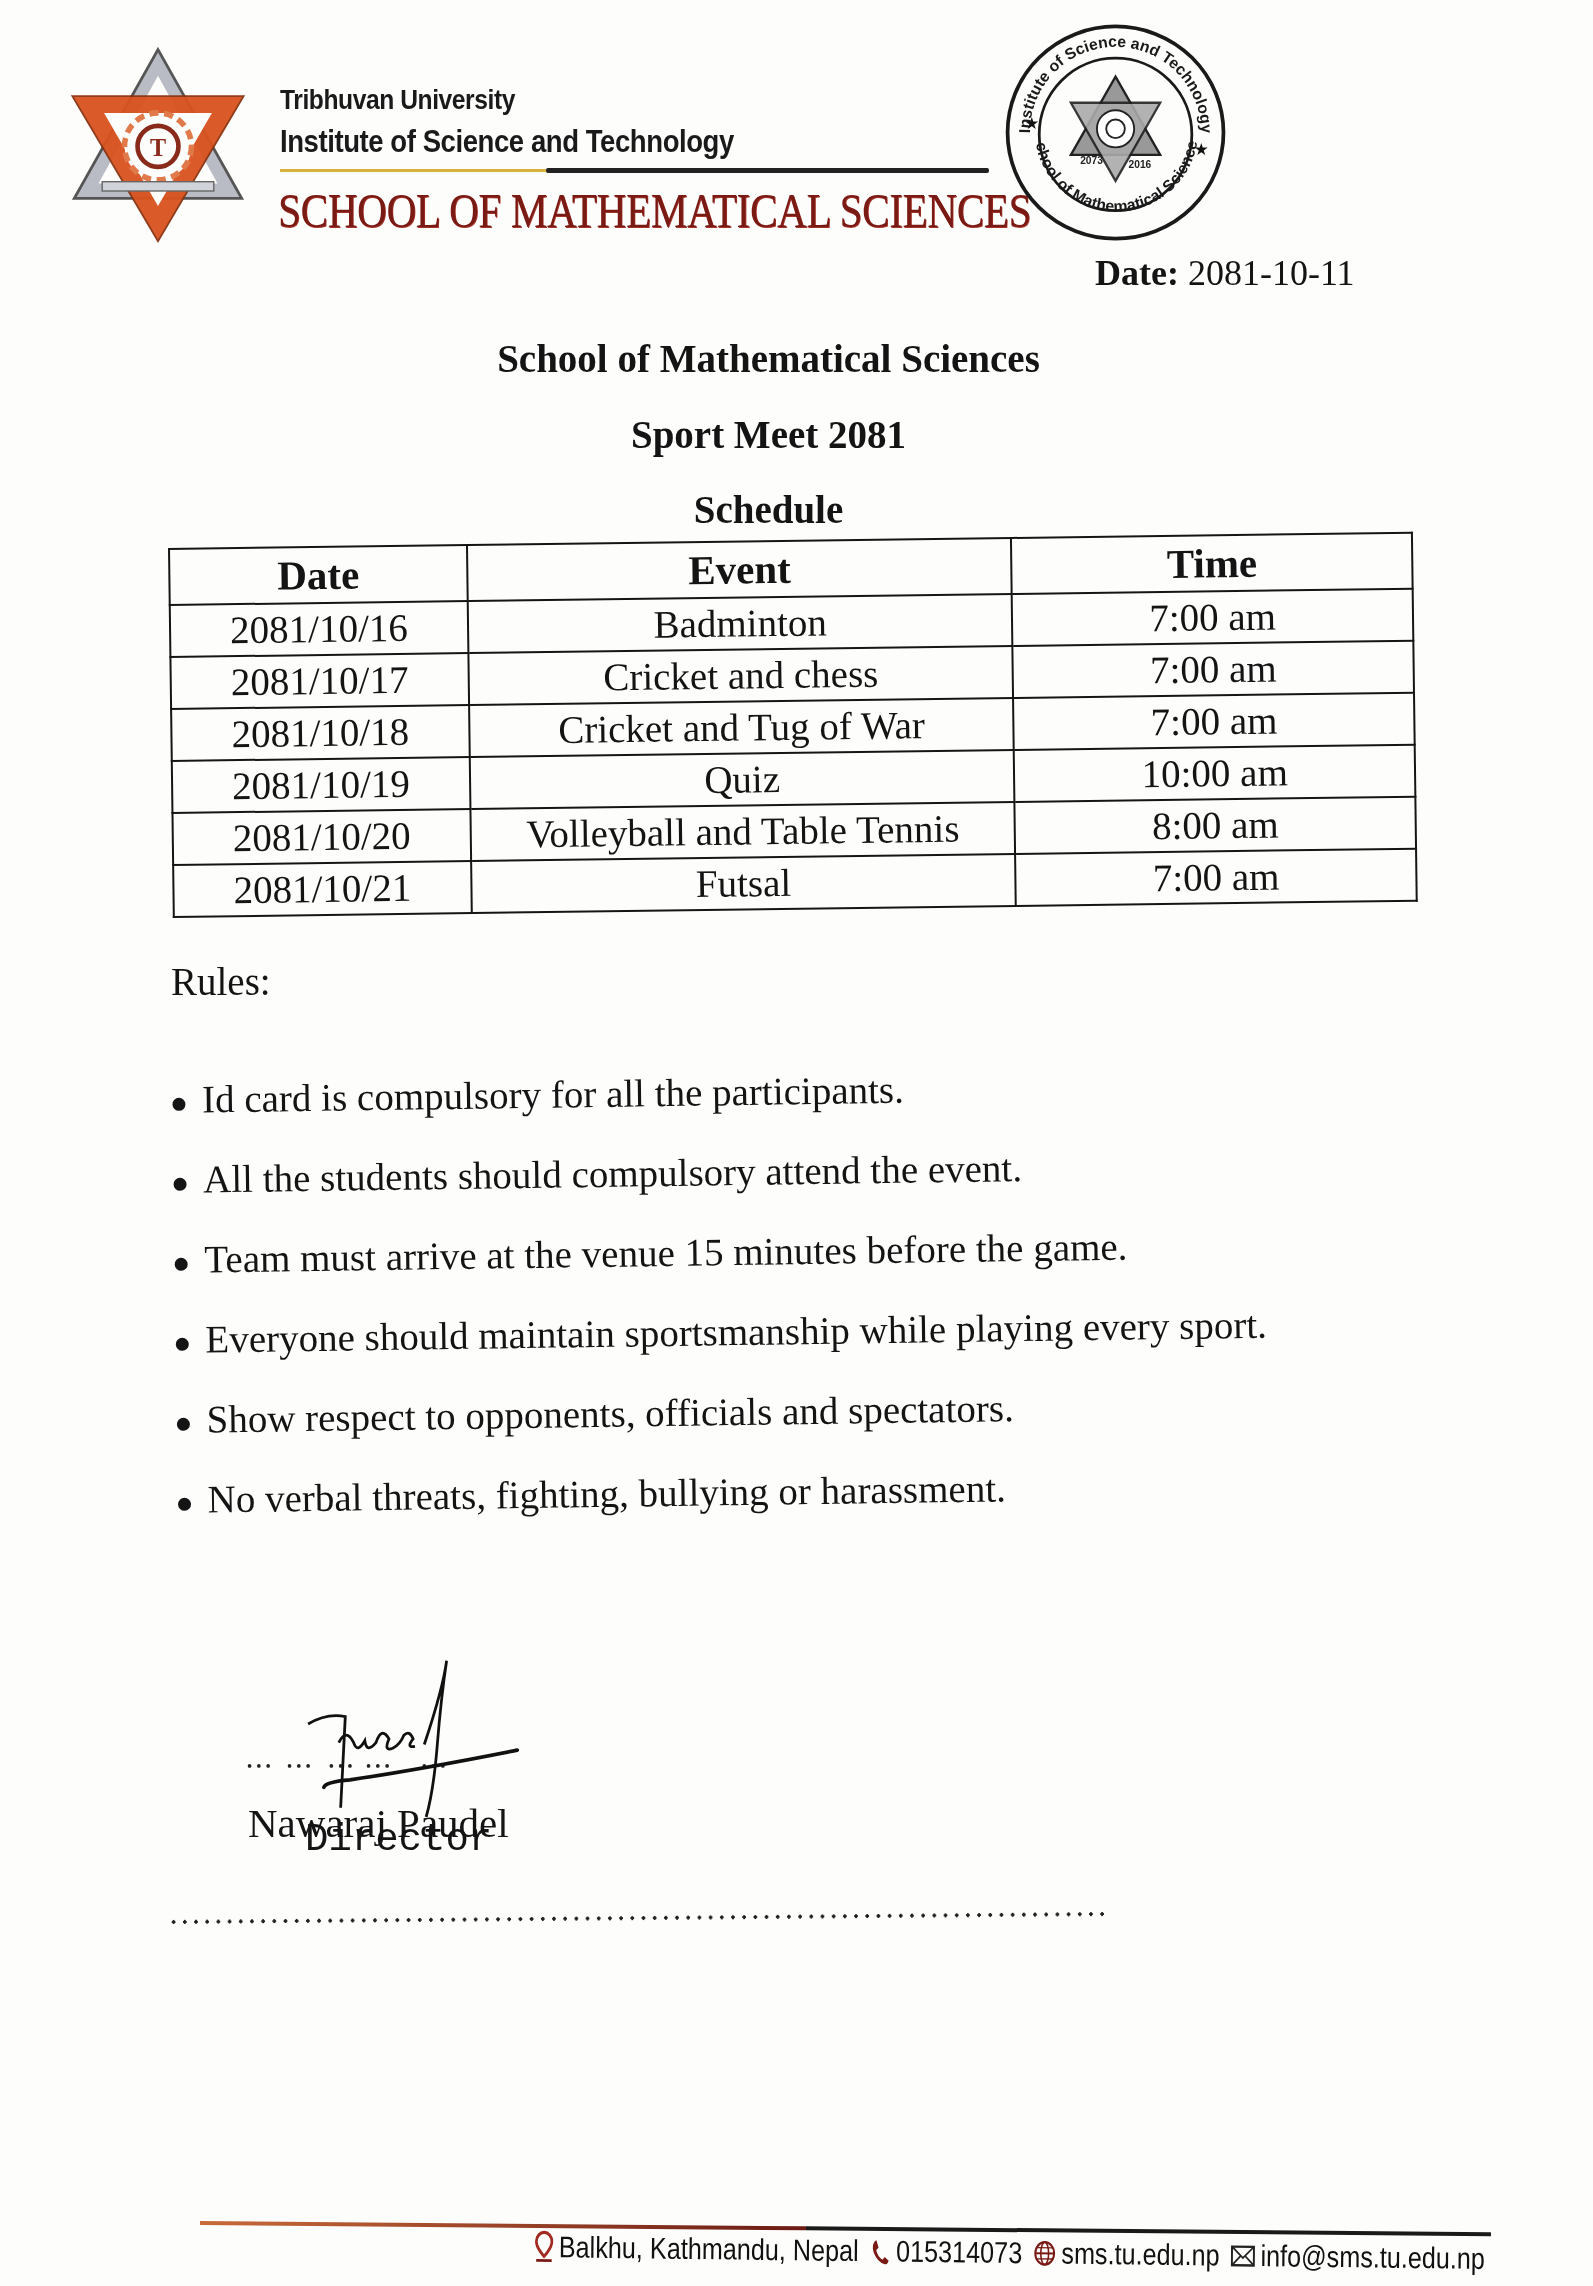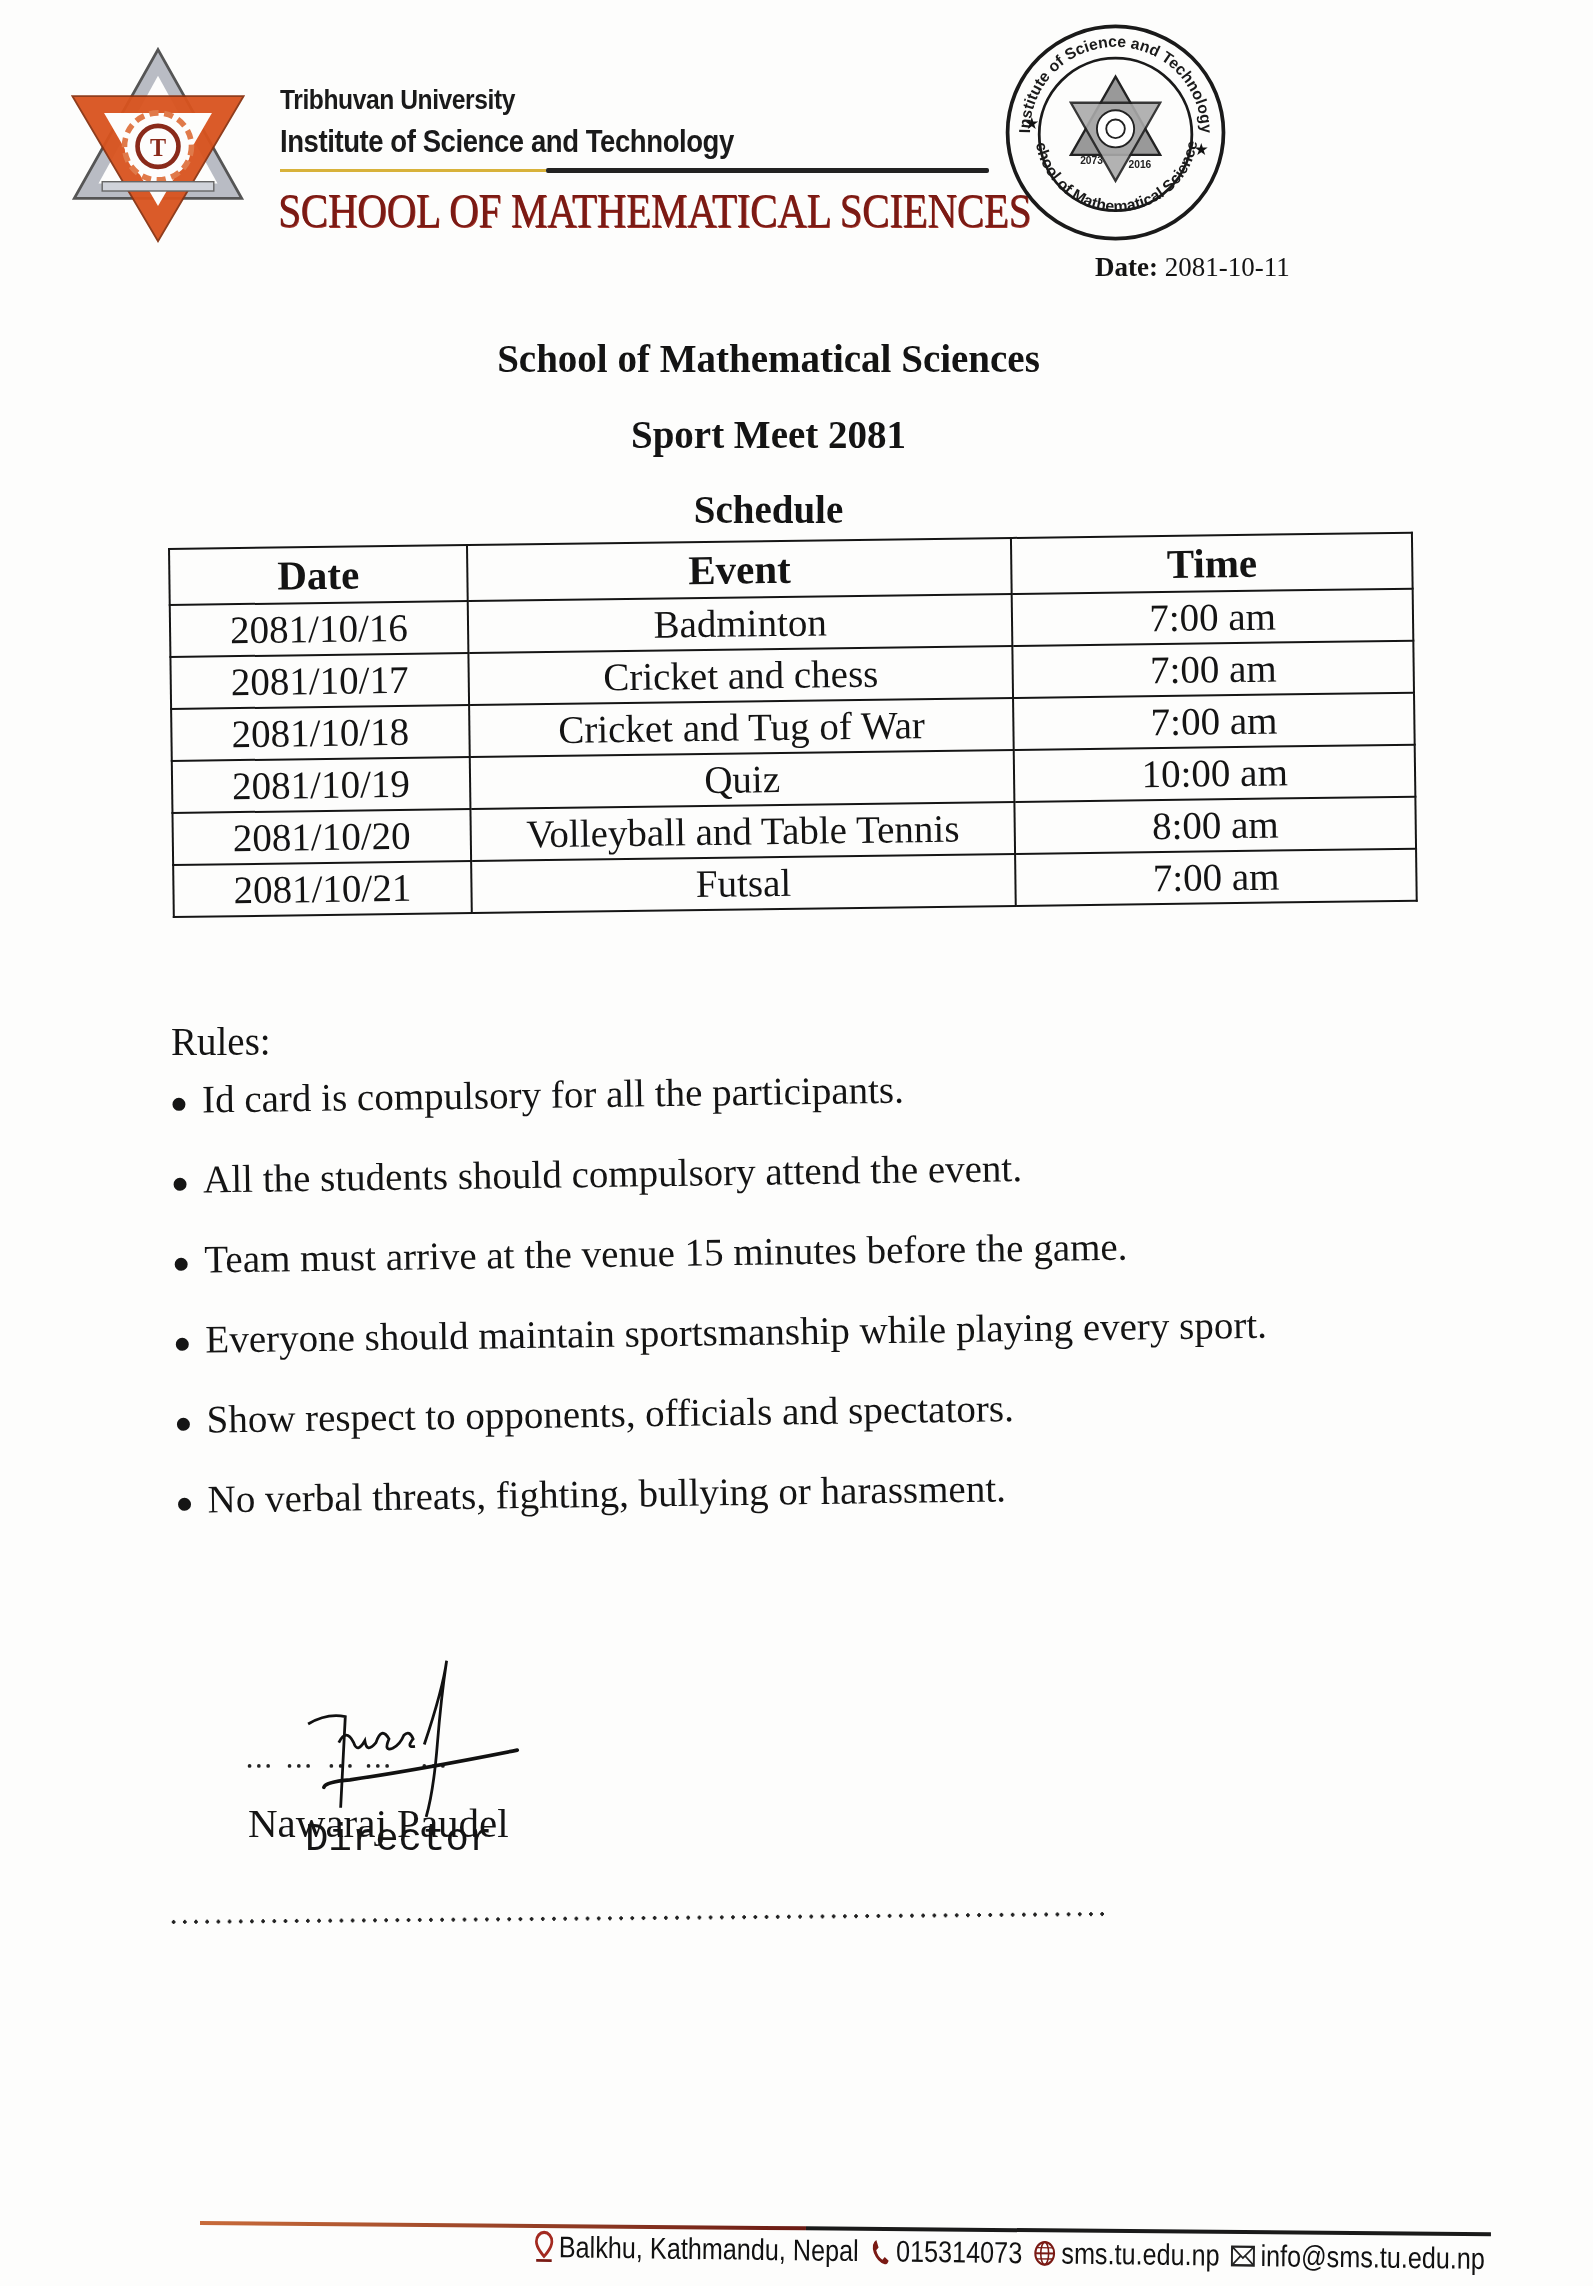--- a/index.html
+++ b/index.html
@@ -33,21 +33,21 @@
   .hdr-school {
     left: 278px; top: 183px;
     font-family: "Liberation Serif", serif;
     font-size: 48px; color: #7a1a14; letter-spacing: -0.5px;
     transform: scaleX(0.86); transform-origin: left;
     text-shadow: 0.9px 0.9px 0 #a3342a;
   }
   #seal { left: 1002px; top: 18.6px; width: 228px; height: 228px; }
 
   .doc-date {
-    left: 1095px; top: 252px; font-size: 27px;
+    left: 1095px; top: 252px; font-size: 36px;
   }
   .doc-date b { font-weight: bold; }
 
   
   .title-block { left: 0; width: 1593px; text-align: center; font-weight: bold; }
   .t1 { top: 336px; font-size: 39px; left: -28px; }
   .t2 { top: 412px; font-size: 39px; left: -28px; }
   .t3 { top: 487px; font-size: 39px; left: -28px; }
 
   
@@ -61,21 +61,21 @@
     border: 2.8px solid #151515;
     text-align: center; padding: 0; line-height: 48px; height: 50px;
     font-weight: normal;
   }
   #schedule-table th { font-weight: bold; height: 54px; font-size: 41px; }
   #schedule-table col.c1 { width: 298px; }
   #schedule-table col.c2 { width: 545px; }
   #schedule-table col.c3 { width: 401px; }
 
   
-  .rules-head { left: 171px; top: 1019px; font-size: 39px; }
+  .rules-head { left: 171px; top: 959px; font-size: 39px; }
   #rules-list {
     left: 168px; top: 1072px; margin: 0; padding: 0; list-style: none;
     transform: rotate(-0.8deg); transform-origin: left top;
   }
   #rules-list li {
     font-size: 39px; height: 80px; line-height: 56px; white-space: nowrap;
   }
   #rules-list li .bullet {
     display: inline-block; width: 13px; height: 13px; border-radius: 50%;
     background: #151515; vertical-align: middle; margin: 0 17px 0 3.7px;

